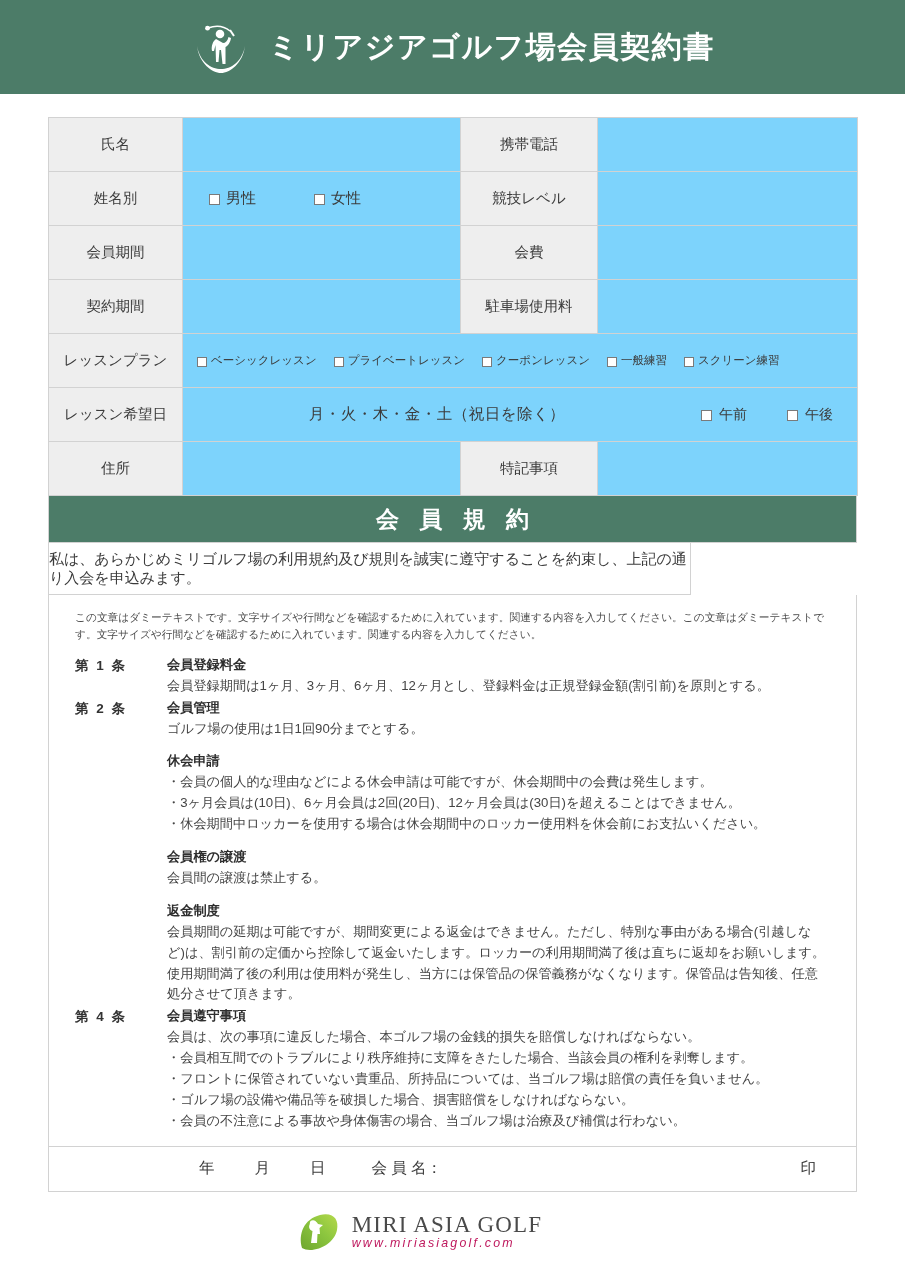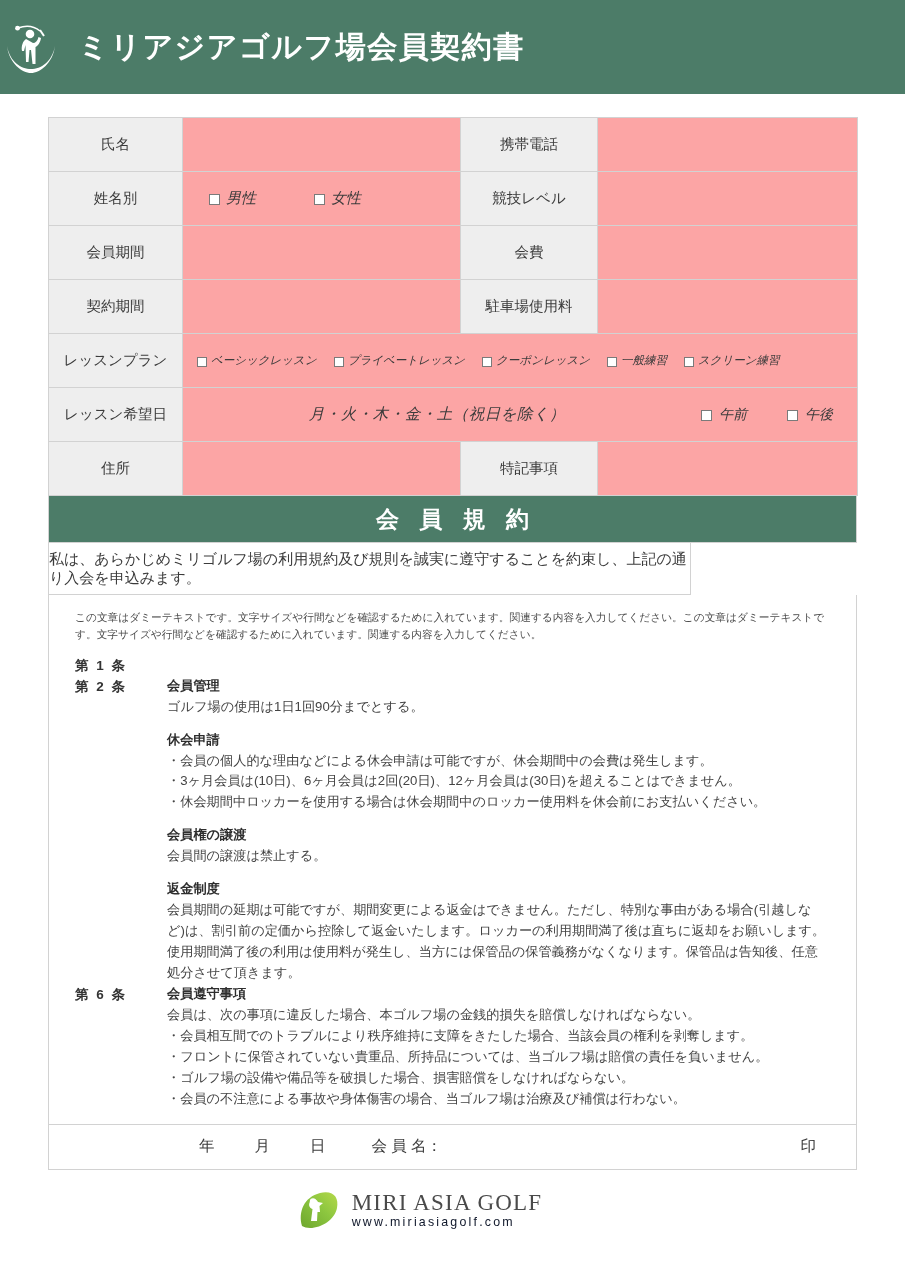--- a/index.html
+++ b/index.html
@@ -12,21 +12,21 @@
     width: 905px; height: 1280px;
     font-family: "Liberation Sans", "DejaVu Sans", sans-serif;
     color: #3a3a3a;
     overflow: hidden;
   }
 
   
   .header {
     width: 905px; height: 97px;
     background: #4c7c68;
-    display: flex; align-items: center; justify-content: flex-start;
+    display: flex; align-items: center; justify-content: center;
     gap: 16px;
     border-bottom: 3px solid #ffffff;
   }
   .header-logo { width: 62px; height: 62px; flex: 0 0 auto; }
   .header-title {
     color: #ffffff;
     font-size: 30px;
     font-weight: bold;
     letter-spacing: 1.5px;
     white-space: nowrap;
@@ -49,21 +49,21 @@
     color: #3b3b3b;
     padding: 0 10px;
     vertical-align: middle;
   }
   td.lbl {
     background: #eeeeee;
     text-align: center;
     font-size: 15px;
     color: #333333;
   }
-  td.val { background: #fca5a5; font-style: italic; }
+  td.val { background: #7dd3fc; }
   .col-a { width: 134px; }
   .col-b { width: 278px; }
   .col-c { width: 137px; }
   .col-d { width: 260px; }
 
   .r-tall { height: 54px; padding-left: 12px; }
 
   
   .cb {
     display: inline-block;
@@ -198,21 +198,22 @@
   .footer-txt { display: flex; flex-direction: column; line-height: 1.12; }
   .footer-name {
     font-family: "Liberation Serif", "DejaVu Serif", serif;
     font-size: 23px;
     letter-spacing: 1.2px;
     color: #4a4a4a;
   }
   .footer-url {
     font-size: 12.4px;
     letter-spacing: 2.2px;
-    color: #0f172a;
+    color: #be185d;
+    font-style: italic;
   }
 </style>
 </head>
 <body>
 
 <div class="header">
   <span class="header-logo">
     <svg viewBox="0 0 62 62" width="62" height="62" aria-hidden="true">
       <path d="M7 30 C9 47, 22 57, 31 57 C40 57, 53 47, 55 30 C52 46, 41 53, 31 53 C21 53, 10 46, 7 30 Z" fill="#ffffff"></path>
       <path d="M18 12 C26 9, 34 10, 40 15" stroke="#ffffff" stroke-width="1.6" fill="none"></path>
@@ -332,20 +333,26 @@
 
   <div class="terms-banner">会 員 規 約</div>
 
   <div class="declaration">私は、あらかじめミリゴルフ場の利用規約及び規則を誠実に遵守することを約束し、上記の通り入会を申込みます。</div>
 
   <div class="terms-body">
     <p class="dummy">この文章はダミーテキストです。文字サイズや行間などを確認するために入れています。関連する内容を入力してください。この文章はダミーテキストです。文字サイズや行間などを確認するために入れています。関連する内容を入力してください。</p>
 
     <div class="article">
       <div class="art-no">第 1 条</div>
+      <div class="art-body">
+        <div class="blk">
+          <div class="blk-title">会員登録料金</div>
+          <div class="blk-line">会員登録期間は1ヶ月、3ヶ月、6ヶ月、12ヶ月とし、登録料金は正規登録金額(割引前)を原則とする。</div>
+        </div>
+      </div>
     </div>
 
     <div class="article">
       <div class="art-no">第 2 条</div>
       <div class="art-body">
         <div class="blk">
           <div class="blk-title">会員管理</div>
           <div class="blk-line">ゴルフ場の使用は1日1回90分までとする。</div>
         </div>
         <div class="blk">
@@ -362,21 +369,21 @@
           <div class="blk-title">返金制度</div>
           <div class="blk-line">会員期間の延期は可能ですが、期間変更による返金はできません。ただし、特別な事由がある場合(引越しな</div>
           <div class="blk-line">ど)は、割引前の定価から控除して返金いたします。ロッカーの利用期間満了後は直ちに返却をお願いします。</div>
           <div class="blk-line">使用期間満了後の利用は使用料が発生し、当方には保管品の保管義務がなくなります。保管品は告知後、任意</div>
           <div class="blk-line">処分させて頂きます。</div>
         </div>
       </div>
     </div>
 
     <div class="article">
-      <div class="art-no">第 6 条</div>
+      <div class="art-no">第 4 条</div>
       <div class="art-body">
         <div class="blk">
           <div class="blk-title">会員遵守事項</div>
           <div class="blk-line">会員は、次の事項に違反した場合、本ゴルフ場の金銭的損失を賠償しなければならない。</div>
           <div class="blk-line">・会員相互間でのトラブルにより秩序維持に支障をきたした場合、当該会員の権利を剥奪します。</div>
           <div class="blk-line">・フロントに保管されていない貴重品、所持品については、当ゴルフ場は賠償の責任を負いません。</div>
           <div class="blk-line">・ゴルフ場の設備や備品等を破損した場合、損害賠償をしなければならない。</div>
           <div class="blk-line">・会員の不注意による事故や身体傷害の場合、当ゴルフ場は治療及び補償は行わない。</div>
         </div>
       </div>

